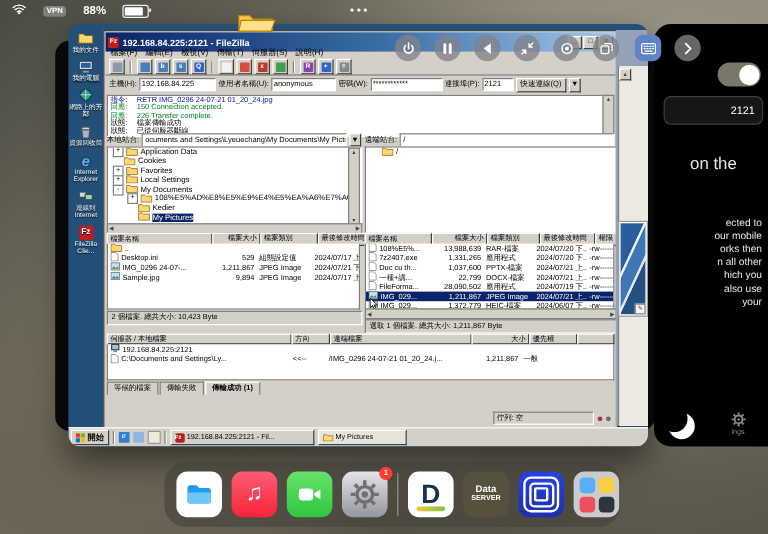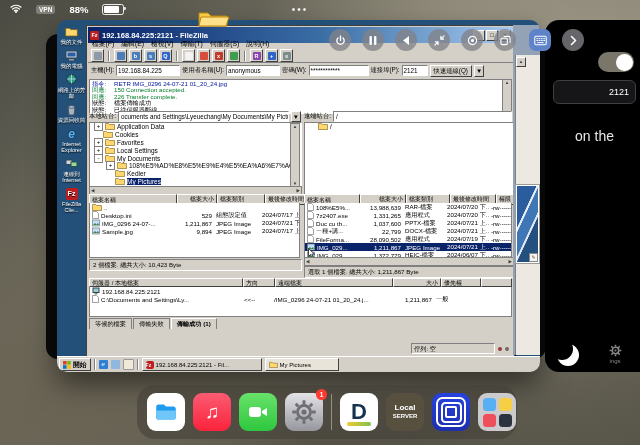--- a/index.html
+++ b/index.html
@@ -718,20 +718,29 @@
       </svg>
     </div>
   </div>
 
 <div class="sidecard">
   <div class="toggle">
       <span class="knob"></span>
     </div>
   <div class="portbox">2121</div>
   <div class="frag">on the</div>
+  <div class="sidelines" id="sidelines">
+      <div>ected to</div>
+      <div>our mobile</div>
+      <div>orks then</div>
+      <div>n all other</div>
+      <div>hich you</div>
+      <div>also use</div>
+      <div>your</div>
+    </div>
   <div class="crescent"></div>
   <div class="sidetab">
     <svg width="13" height="13" viewBox="0 0 20 20">
         <g stroke="#8a8a8e" fill="none" stroke-width="2.4">
           <path d="M10 1v3M10 16v3M1 10h3M16 10h3M3.6 3.6l2.1 2.1M14.3 14.3l2.1 2.1M16.4 3.6l-2.1 2.1M5.7 14.3l-2.1 2.1"></path>
           <circle cx="10" cy="10" r="5"></circle>
         </g>
         <circle cx="10" cy="10" r="1.6" fill="#8a8a8e"></circle>
       </svg>
     <div>ings</div>
@@ -761,21 +770,21 @@
         <circle cx="10" cy="10" r="2" fill="#6e6e73"></circle>
       </svg>
       <div class="badge">1</div>
     </div>
     <div class="dock-sep"></div>
     <div class="tile t-dapp">
       <span>D</span>
       <div class="dacc"></div>
     </div>
     <div class="tile t-goftp">
-      <div style="font-size: 8px; font-weight: bold;">Local</div>
+      <div style="font-size: 8px; font-weight: bold;">Data</div>
       <div style="font-size: 6px; font-weight: bold;">SERVER</div>
     </div>
     <div class="tile t-blue">
       <div class="nest" style="width: 26px; height: 26px; left: 4px; top: 4px; border-radius: 6.5px;"></div>
       <div class="nest" style="width: 17px; height: 17px; left: 8.5px; top: 8.5px; border-radius: 4.25px;"></div>
       <div class="nest" style="width: 8px; height: 8px; left: 13px; top: 13px; border-radius: 2px;"></div>
     </div>
     <div class="tile t-lib">
       <div class="libgrid">
         <div style="background: rgb(88, 176, 244);"></div>

